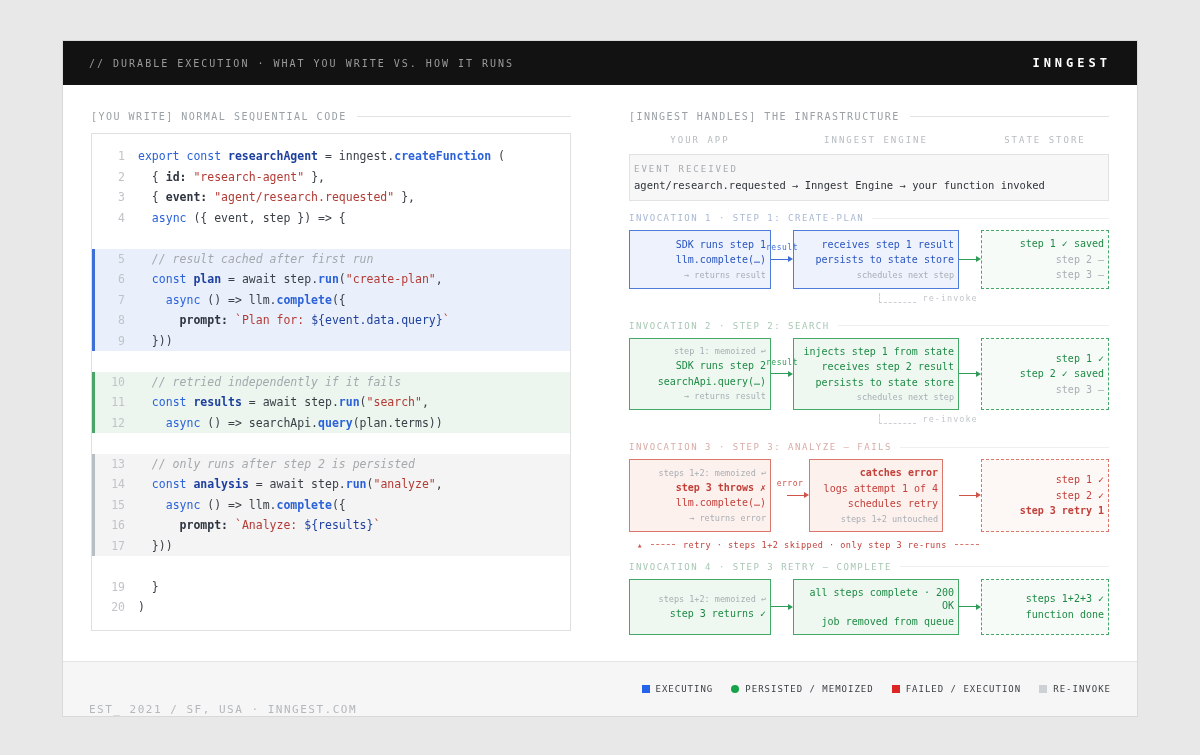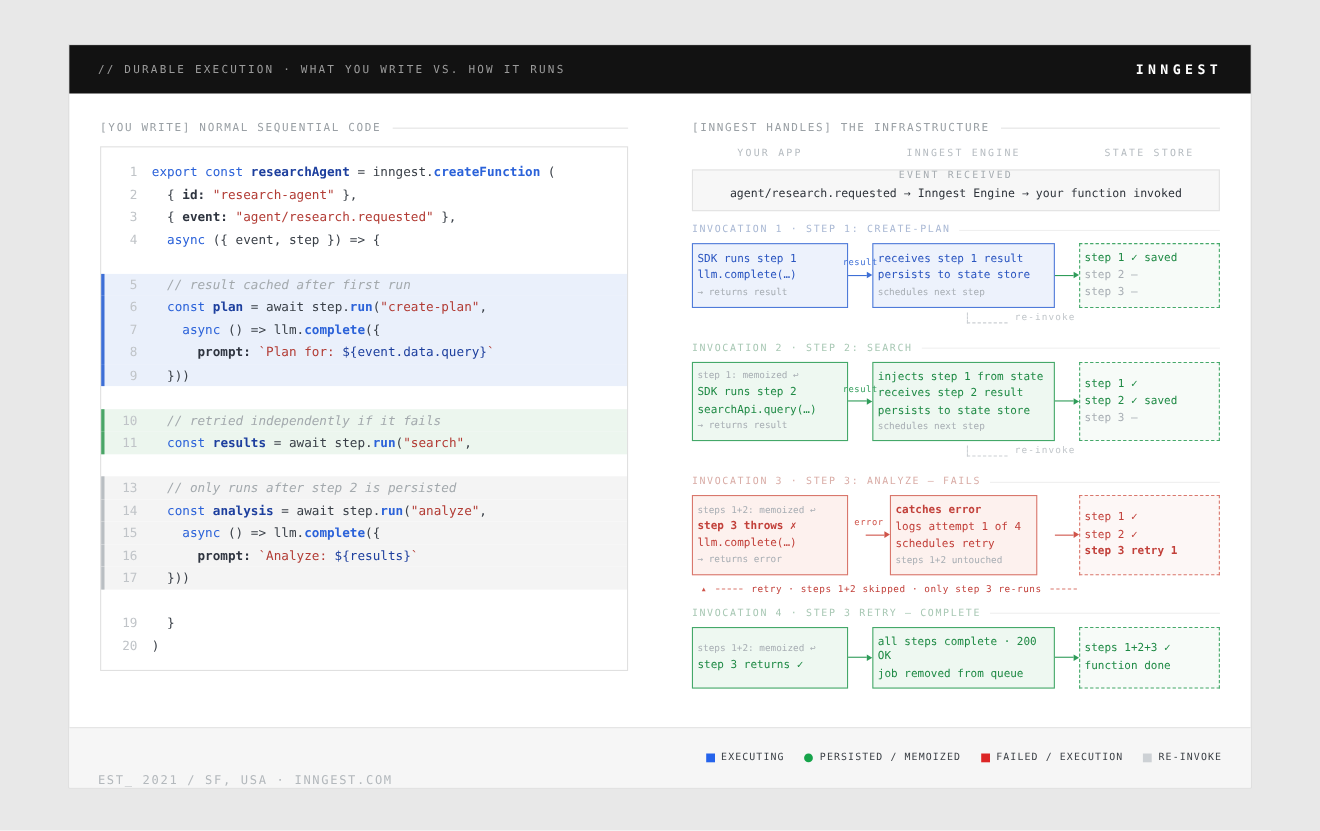--- a/index.html
+++ b/index.html
@@ -37,31 +37,31 @@
   .pr{color:#2f3540;font-weight:bold;}
   .cm{color:#a3a9ad;font-style:italic;}
   .in{color:#1d3f9e;}
   .pl{color:#3a4048;}
   
   .col-headers{display:flex;margin-top:12px;color:#b6bcc1;font-size:9px;letter-spacing:2px;}
   .fc-app{flex:0 0 142px;text-align:center;}
   .fc-gap{flex:0 0 22px;}
   .fc-engine{flex:1;text-align:center;}
   .fc-store{flex:0 0 128px;text-align:center;}
-  .event-box{margin-top:9px;border:1px solid #e2e2e2;background:#f7f7f7;text-align:center;padding:0 4px 9px;}
+  .event-box{margin-top:9px;border:1px solid #e2e2e2;background:#f7f7f7;padding:9px 4px 9px;}
   .event-title{color:#a6acb1;font-size:9px;letter-spacing:2px;margin-bottom:5px;}
   .event-text{color:#2f343b;font-size:10.5px;}
   .flow-area{display:flex;flex-direction:column;}
   .inv-label{display:flex;align-items:center;gap:8px;font-size:9px;letter-spacing:1.5px;margin-top:12px;white-space:nowrap;}
   .inv-label .rule{flex:1;border-top:1px solid #efefef;}
   .tint-blue{color:#a9b8d4;}
   .tint-green{color:#a8c8b4;}
   .tint-red{color:#d9aca6;}
   .flow-row{display:flex;align-items:stretch;margin-top:7px;}
-  .box{border:1.5px solid;padding:6px 4px;text-align:left;display:flex;flex-direction:column;justify-content:center;gap:2px;font-size:10px;line-height:13.5px;box-sizing:border-box;}
+  .box{border:1.5px solid;padding:6px 4px;text-align:right;display:flex;flex-direction:column;justify-content:center;gap:2px;font-size:10px;line-height:13.5px;box-sizing:border-box;}
   .box.app{flex:0 0 142px;}
   .box.engine{flex:1;}
   .box.store{flex:0 0 128px;}
   .box.c-blue{border-color:#4f7bd9;background:#edf2fc;color:#2a55c0;}
   .box.c-green{border-color:#44a869;background:#eef8f1;color:#1f8a45;}
   .box.c-red{border-color:#d9776c;background:#fdf1ee;color:#c2403a;}
   .box.dashed{border-style:dashed;border-width:1.5px;}
   .box.dashed.c-green{background:#f7fbf8;}
   .box.dashed.c-red{background:#fdf7f6;}
   .bl.muted{color:#a8aeb4;}
@@ -151,20 +151,24 @@
             <span class="line-content"></span>
           </div>
           <div class="code-line hl-green">
             <span class="line-num">10</span>
             <span class="line-content"><span class="cm">  // retried independently if it fails</span></span>
           </div>
           <div class="code-line hl-green">
             <span class="line-num">11</span>
             <span class="line-content"><span class="pl">  </span><span class="kw">const</span><span class="pl"> </span><span class="id">results</span><span class="pl"> = await step.</span><span class="fn">run</span><span class="pl">(</span><span class="st">"search"</span><span class="pl">,</span></span>
           </div>
+          <div class="code-line hl-green">
+            <span class="line-num">12</span>
+            <span class="line-content"><span class="pl">    </span><span class="kw">async</span><span class="pl"> () =&gt; searchApi.</span><span class="fn">query</span><span class="pl">(plan.terms))</span></span>
+          </div>
           <div class="code-line">
             <span class="line-num"></span>
             <span class="line-content"></span>
           </div>
           <div class="code-line hl-gray">
             <span class="line-num">13</span>
             <span class="line-content"><span class="cm">  // only runs after step 2 is persisted</span></span>
           </div>
           <div class="code-line hl-gray">
             <span class="line-num">14</span>

